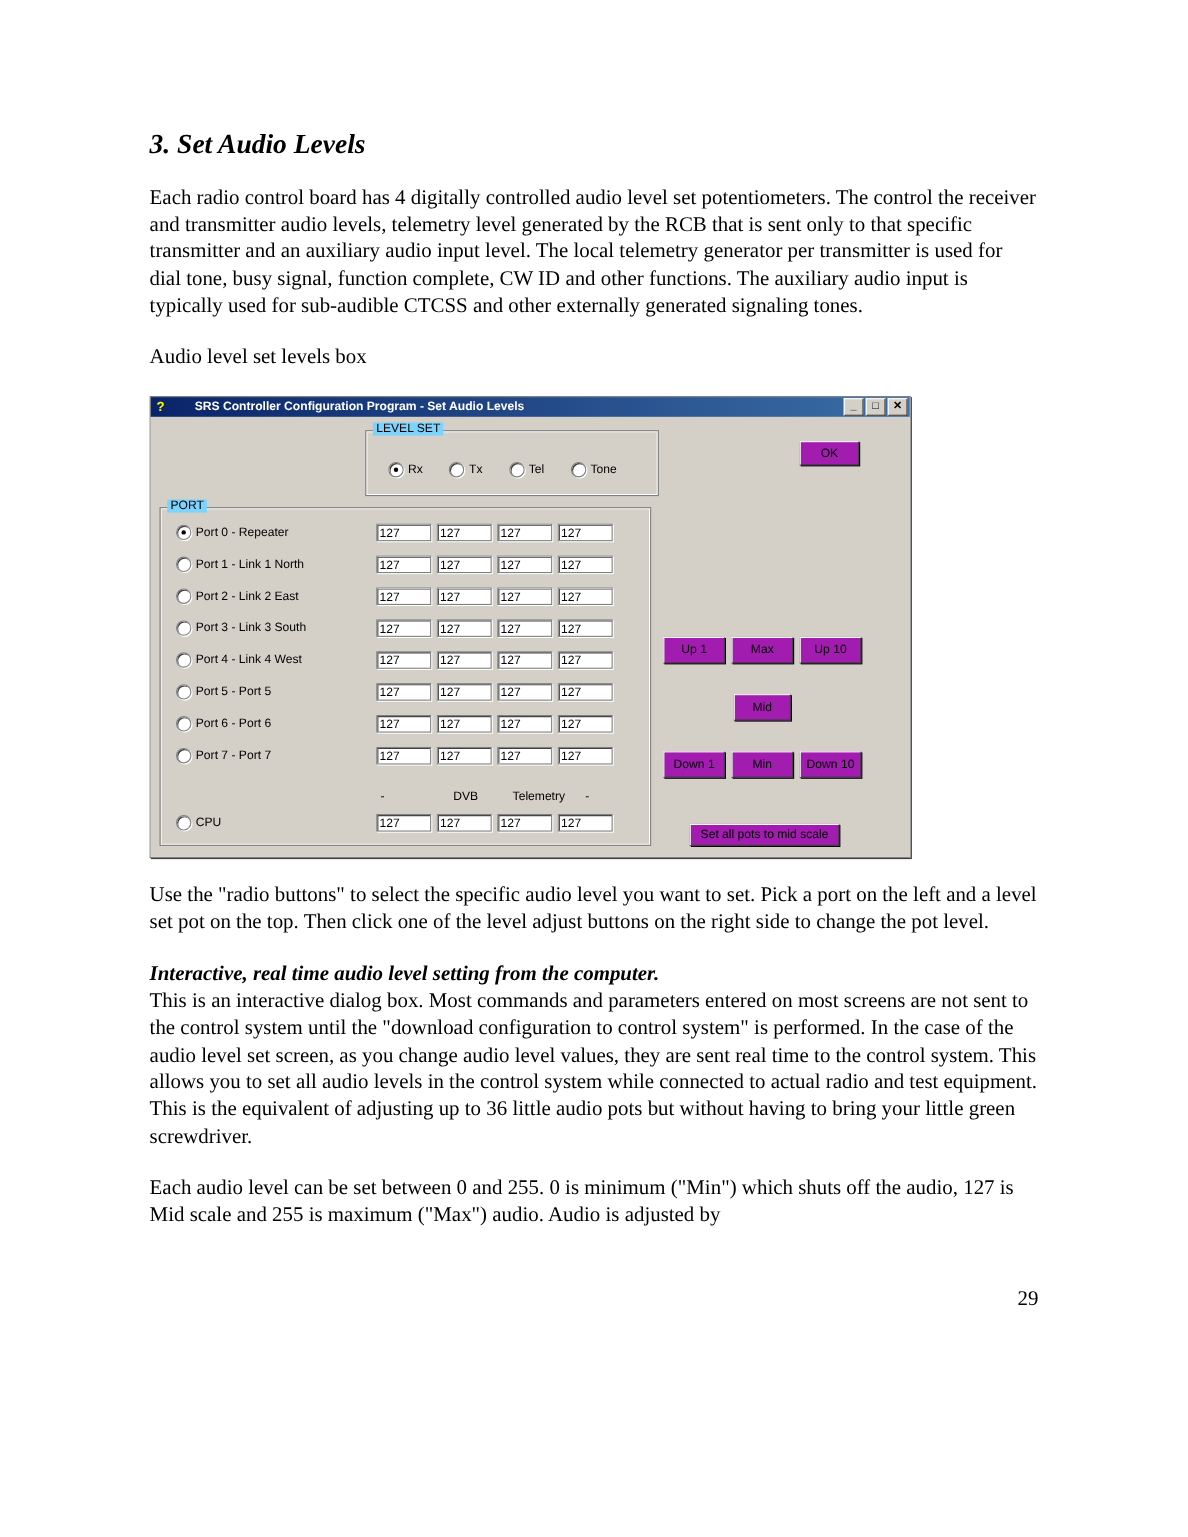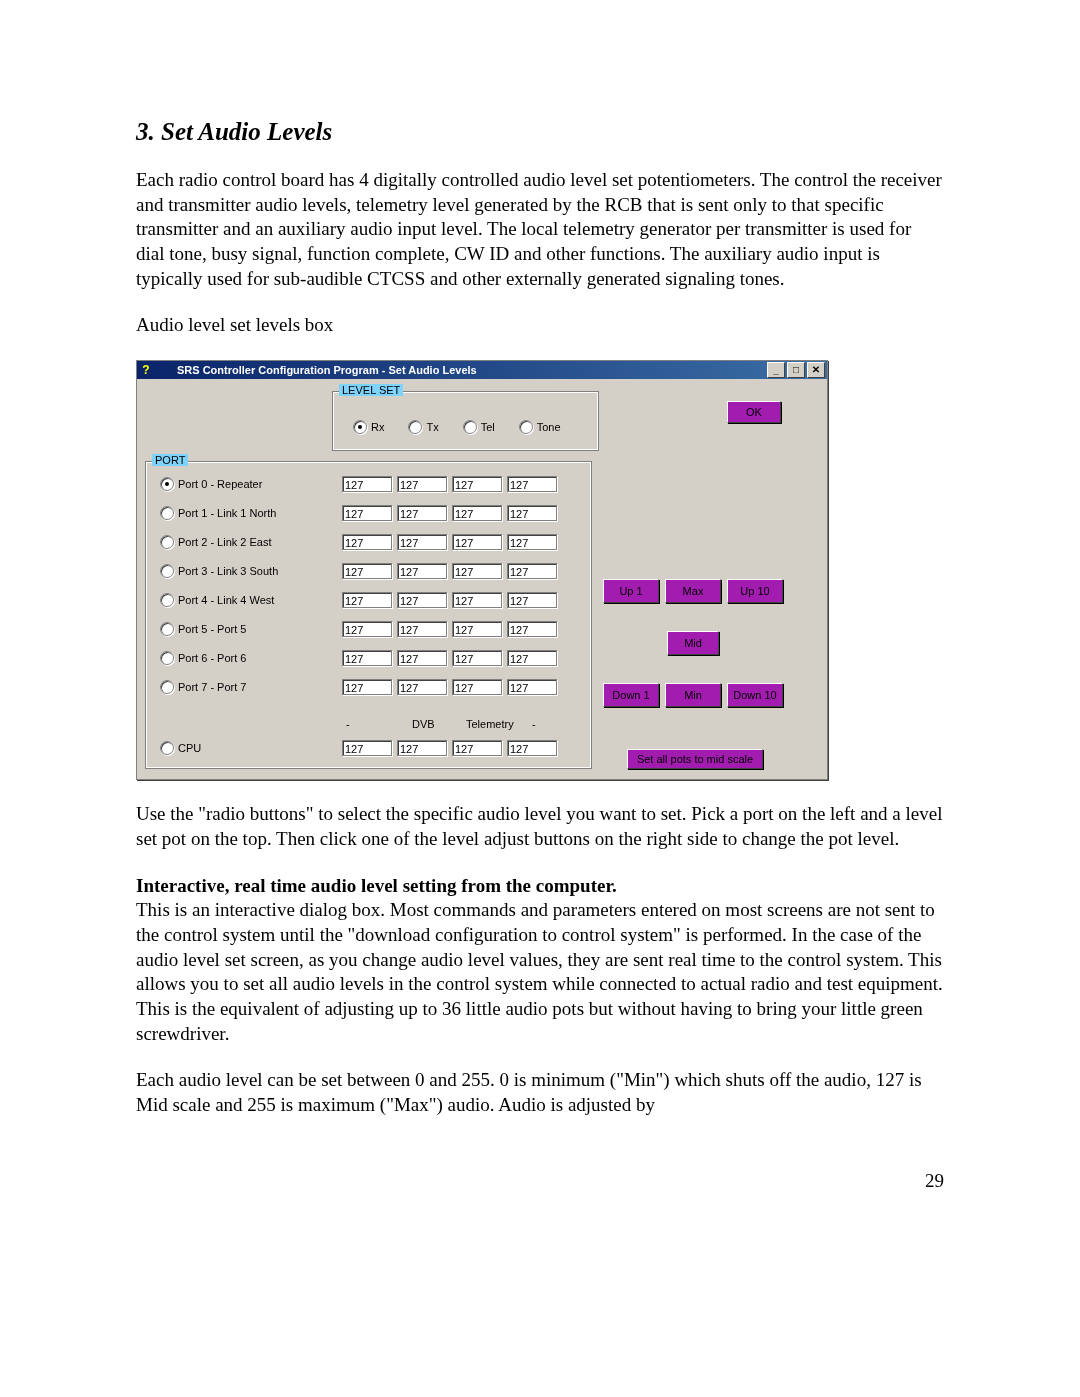--- a/index.html
+++ b/index.html
@@ -19,21 +19,21 @@
     font-weight: bold;
     font-size: 25px;
     margin-bottom: 22px;
     font-style: italic;
   }
   .para {
     font-size: 19px;
     line-height: 1.3;
     margin-bottom: 22px;
   }
-  .bold { font-weight: bold; }
+  .bold { font-weight: bold; font-style: italic; }
   .pagenum {
     position: absolute;
     bottom: 205px;
     right: 136px;
     font-size: 19px;
   }
 
   
   .dialog {
     width: 690px;

